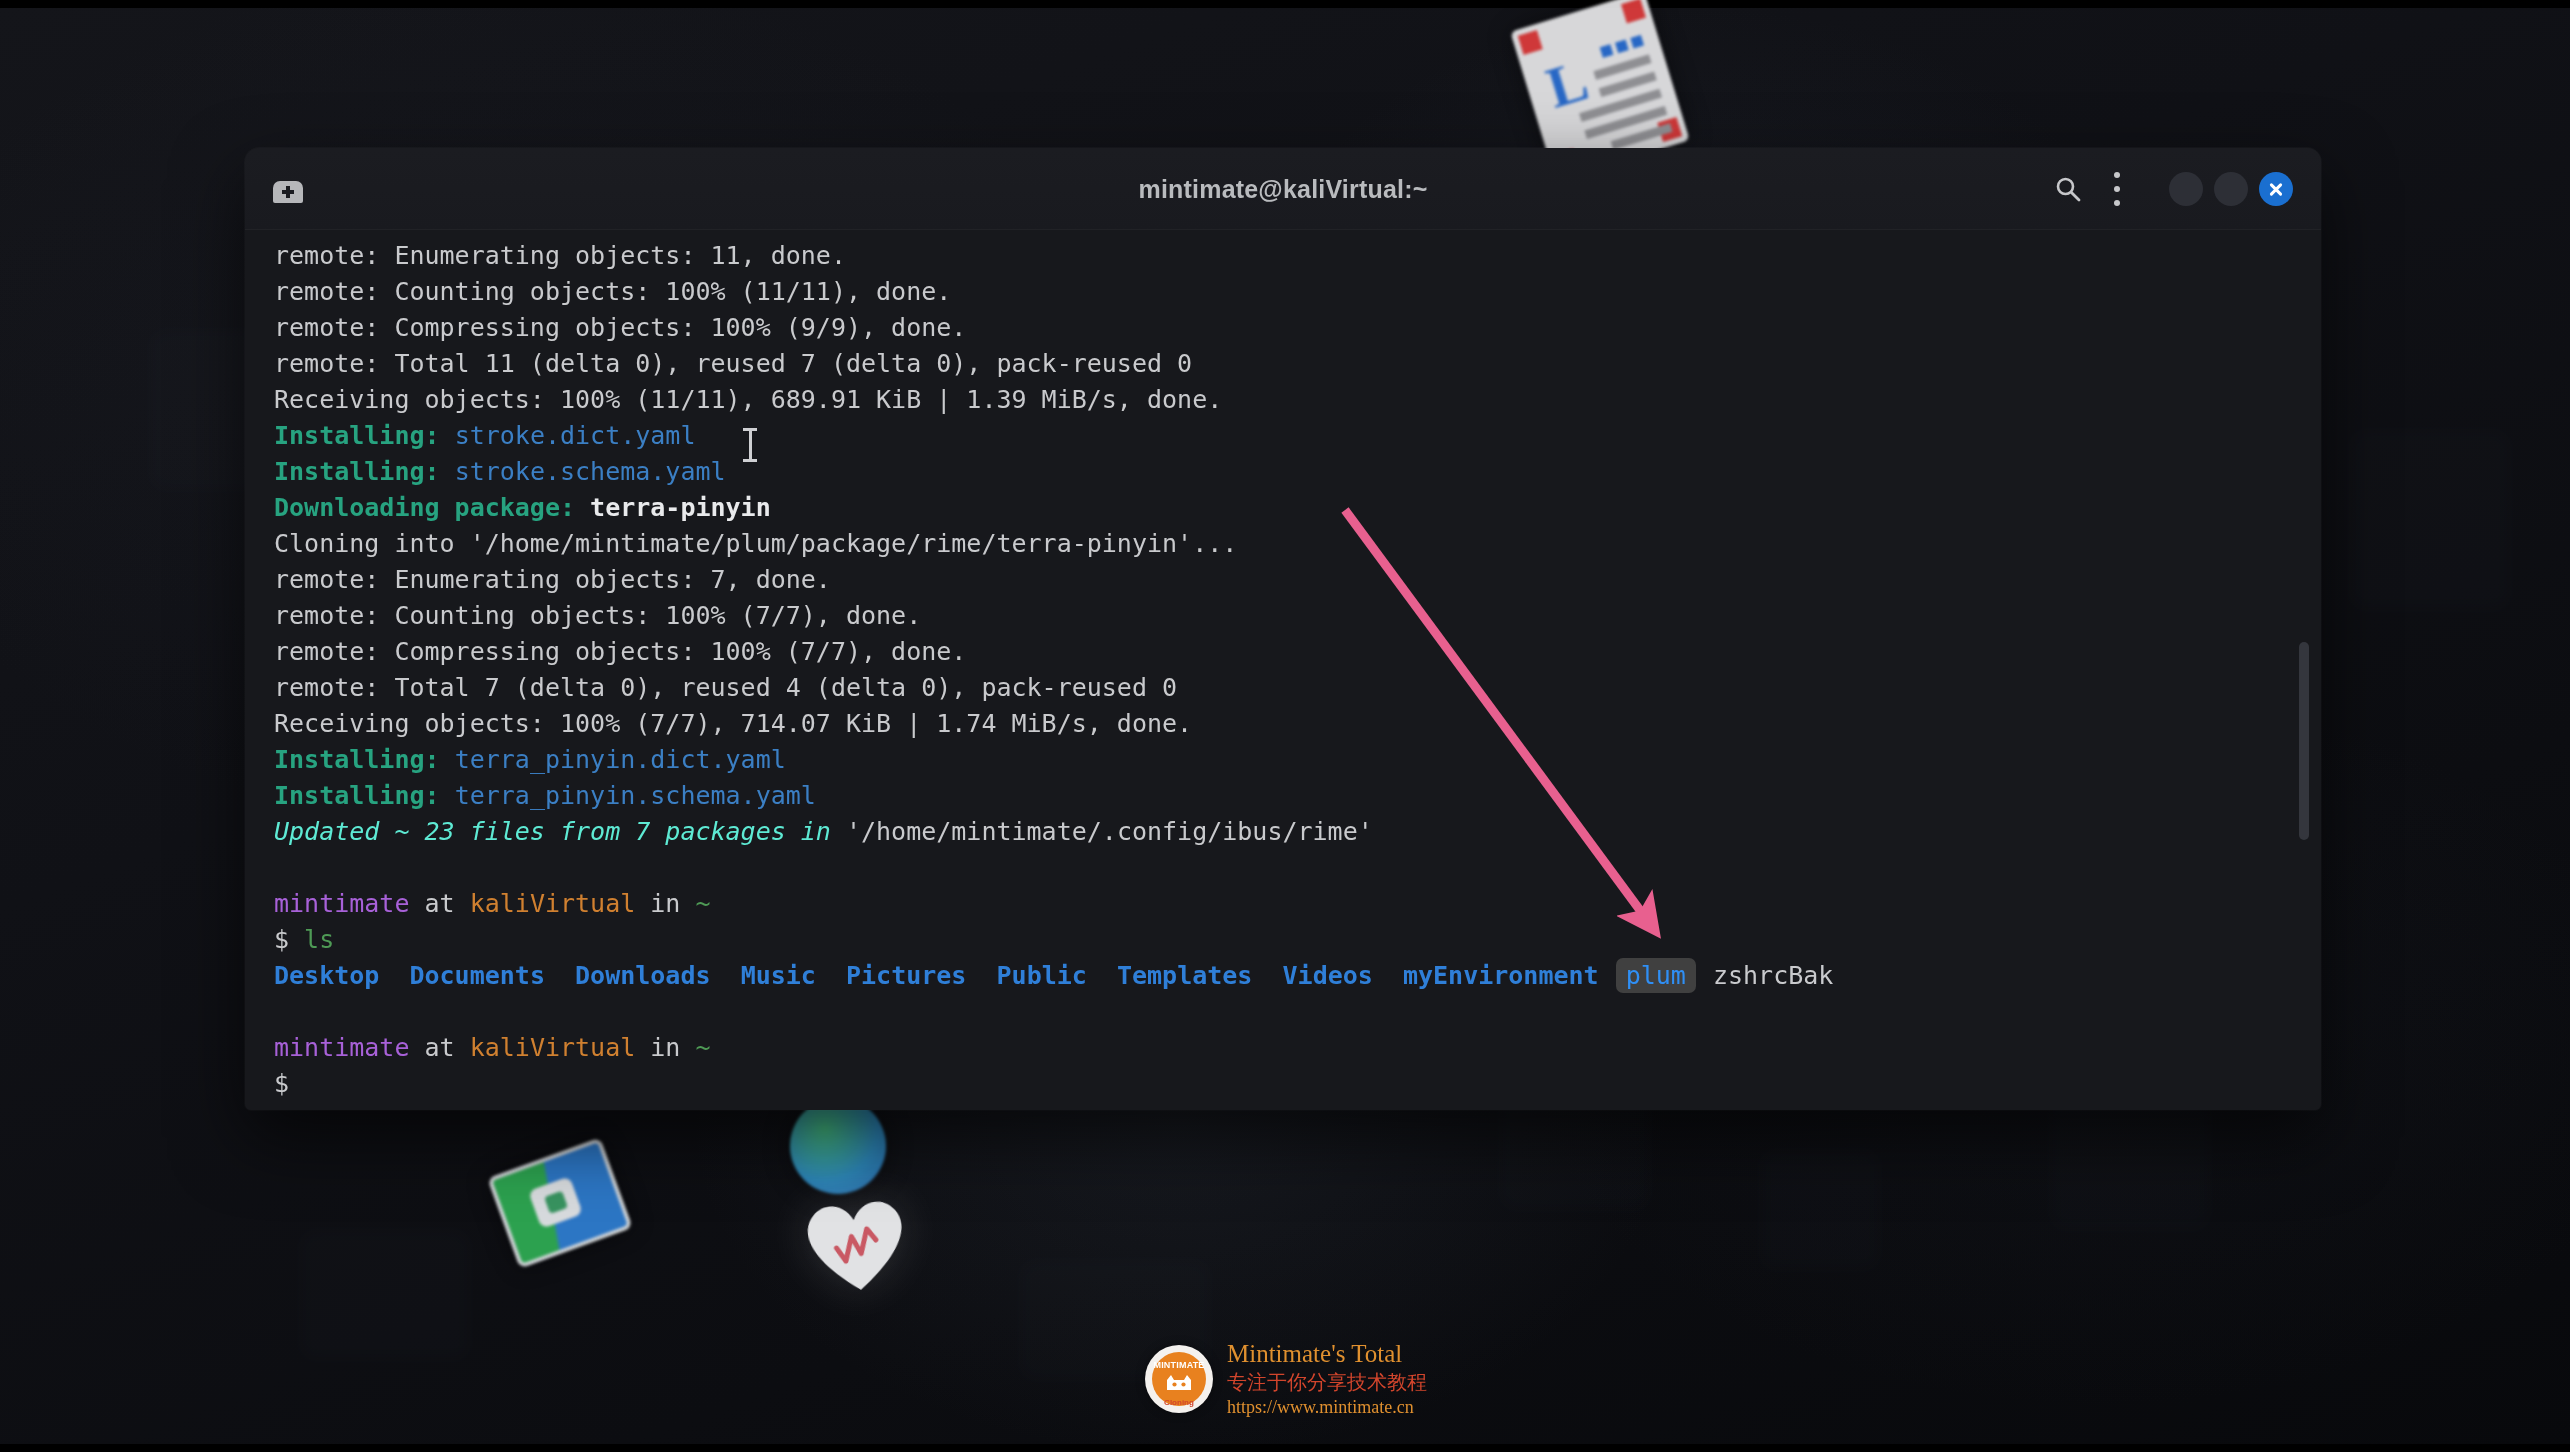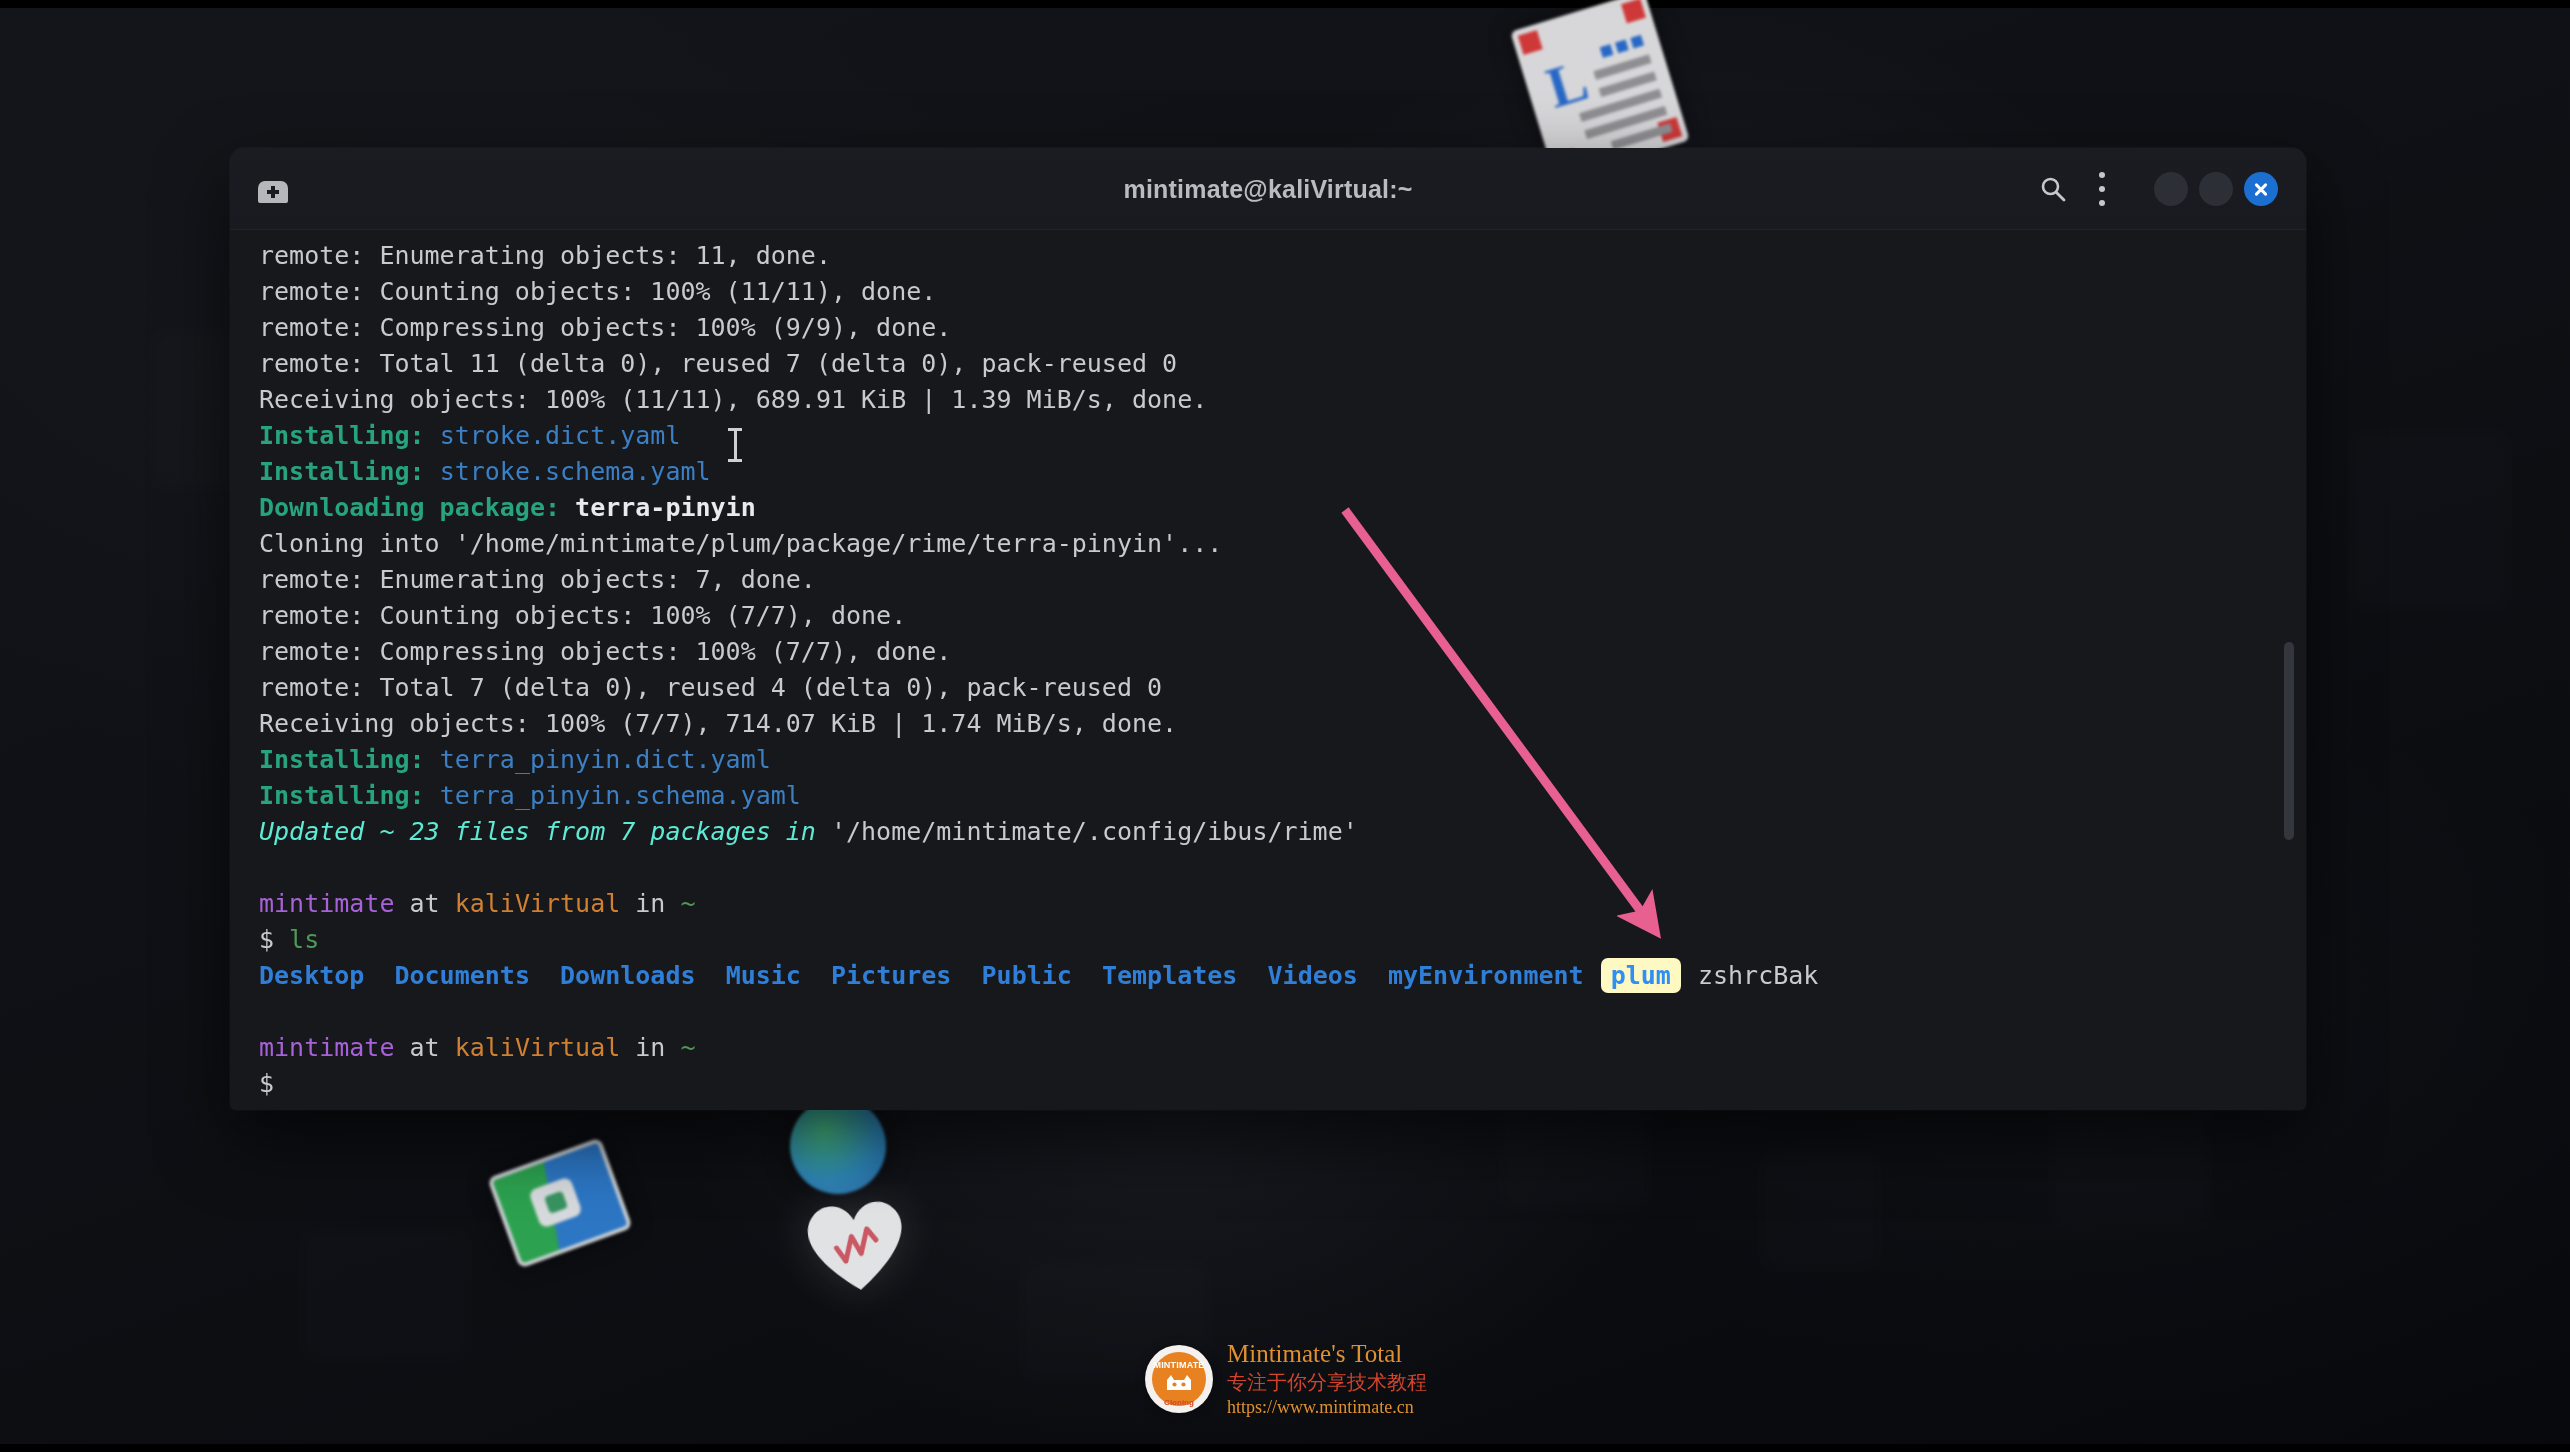--- a/index.html
+++ b/index.html
@@ -76,21 +76,21 @@
     box-shadow: 0 0 30px rgba(0,0,0,.45);
   }
 
   .blob {
     border-radius: 14px;
     background: rgba(120,130,150,0.07);
   }
 
   
   #terminal-window {
-    position: absolute; left: 230px; top: 148px;
+    position: absolute; left: 245px; top: 148px;
     width: 2076px; height: 962px;
     background: #17181c;
     border-radius: 14px 14px 6px 6px;
     box-shadow: 0 28px 70px rgba(0,0,0,.62), 0 0 0 1px rgba(255,255,255,.03);
     overflow: hidden;
   }
   #titlebar {
     position: relative; height: 82px;
     background: linear-gradient(180deg, #1b1c21 0%, #191a1f 100%);
     display: flex; align-items: center;
@@ -154,21 +154,21 @@
   .c-green    { color: #27a380; font-weight: 700; }
   .c-blue     { color: #3b7fc4; }
   .c-white-b  { color: #e9eaec; font-weight: 700; }
   .c-orange   { color: #5eead4; font-style: italic; }
   .c-purple   { color: #a861d8; }
   .c-korange  { color: #d08030; }
   .c-lsgreen  { color: #4e9a55; }
   .c-dirblue  { color: #2f7fd8; font-weight: 700; }
   .c-plain    { color: #c9cacd; }
   .hl-plum {
-    background: #fef9c3; color: #2f8ff5; font-weight: 700;
+    background: #404040; color: #2f8ff5; font-weight: 400;
     border-radius: 7px; padding: 3px 10px; margin: 8px 2px;
   }
 
   
   #text-cursor {
     position: absolute; left: 498px; top: 198px;
     width: 14px; height: 34px; pointer-events: none;
   }
   #text-cursor .stem { position:absolute; left:6px; top:3px; width:3px; height:28px; background:#cfd0d3; }
   #text-cursor .bar  { position:absolute; width:14px; height:3px; background:#cfd0d3; left:0; }

